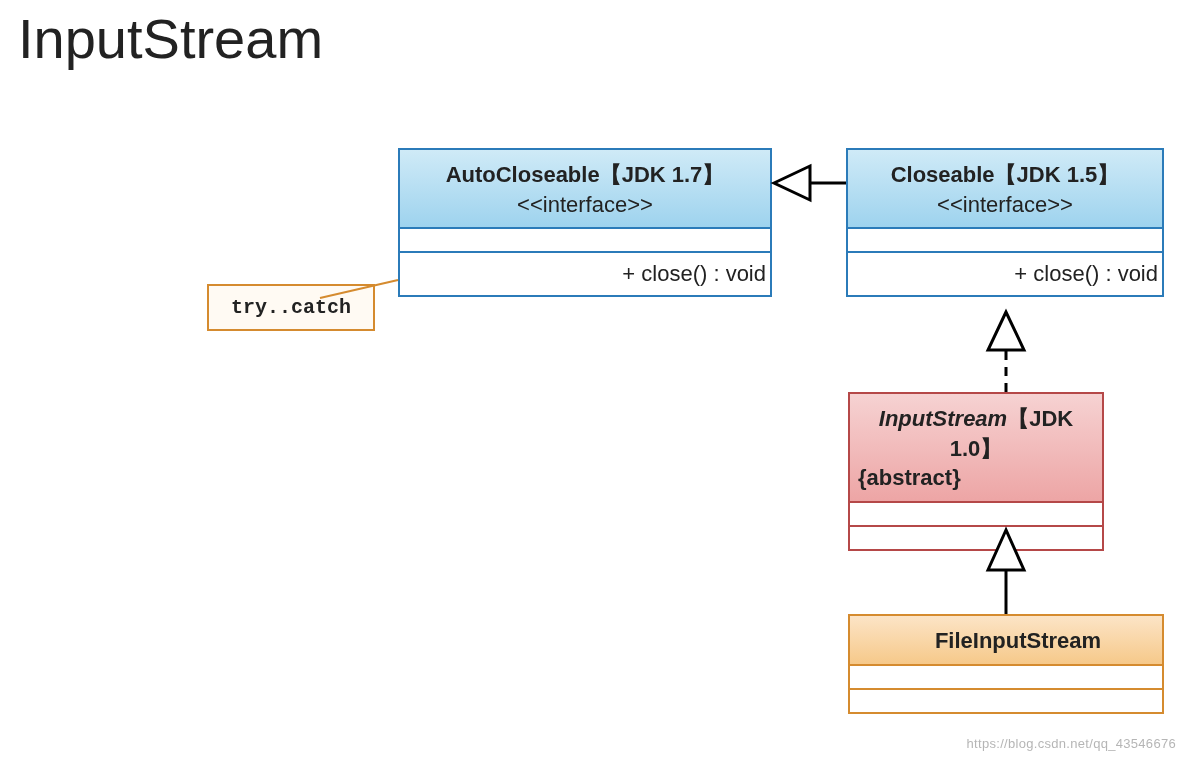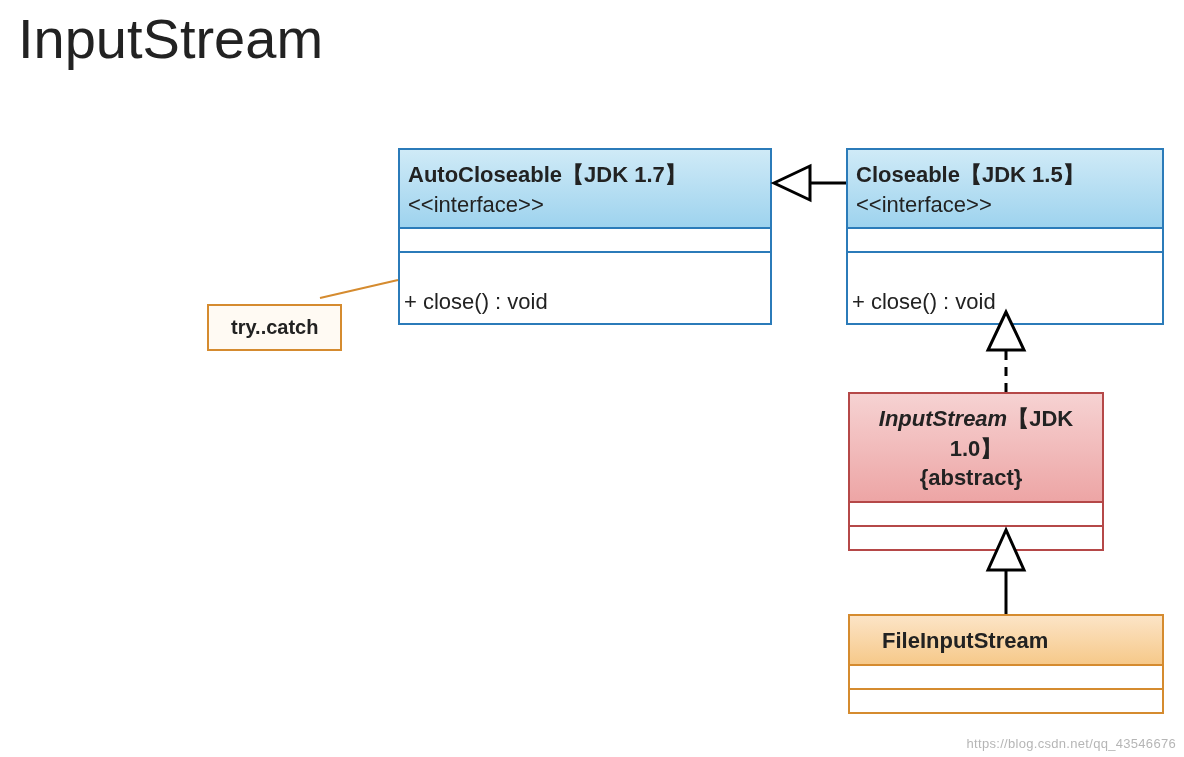--- a/index.html
+++ b/index.html
@@ -23,36 +23,36 @@
   }
   
   .uml {
     position: absolute;
     border: 2px solid;
     background: #fff;
     box-sizing: border-box;
   }
   .uml .head {
     padding: 10px 8px 8px 8px;
+    text-align: center;
     font-size: 22px;
     font-weight: 700;
     line-height: 1.35;
     border-bottom: 2px solid;
   }
   .uml .row {
     height: 22px;
     border-bottom: 2px solid;
   }
   .uml .row.last { border-bottom: none; }
   .uml .method {
-    text-align: left;
+    text-align: right;
     font-size: 22px;
     padding: 8px 4px;
     border-bottom: 2px solid;
-    margin-top: 28px;
   }
   .uml .method.last { border-bottom: none; }
   .stereo { font-weight: 400; }
 
   
   .blue { border-color: #2b7bb9; }
   .blue .head {
     background: linear-gradient(#cfeaf7, #9ed3ee);
     border-color: #2b7bb9;
   }
@@ -124,35 +124,35 @@
   </div>
   <div class="row"></div>
   <div class="method last">+ close() : void</div>
 </div>
 
 <div class="uml red" style="left:848px; top:392px; width:256px;">
   <div class="head" style="text-align:center;">
     <div>
       <span class="name-italic">InputStream</span><span>【JDK 1.0】</span>
     </div>
-    <div style="text-align:center; padding-right:10px;">{abstract}</div>
+    <div style="text-align:left; padding-right:10px;">{abstract}</div>
   </div>
   <div class="row"></div>
   <div class="row last"></div>
 </div>
 
 <div class="uml orange" style="left:848px; top:614px; width:316px;">
   <div class="head">
     <div>FileInputStream</div>
   </div>
   <div class="row"></div>
   <div class="row last"></div>
 </div>
 
-<div class="note" style="left:207px; top:304px;">try..catch</div>
+<div class="note" style="left:207px; top:284px;font-family:Liberation Mono, monospace;">try..catch</div>
 
 <svg class="overlay" viewBox="0 0 1184 757">
 
   <g>
     <line x1="846" y1="183" x2="810" y2="183" stroke="#000" stroke-width="3"></line>
     <polygon points="774,183 810,166 810,200" fill="#fff" stroke="#000" stroke-width="3"></polygon>
   </g>
 
   <g>
     <line x1="1006" y1="392" x2="1006" y2="350" stroke="#000" stroke-width="3" stroke-dasharray="9 7"></line>

